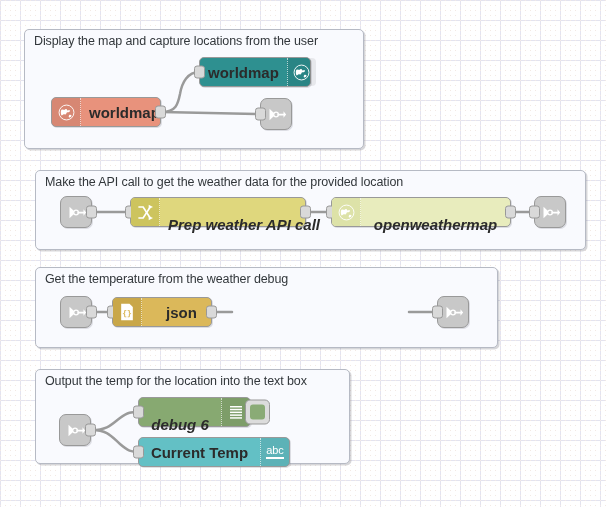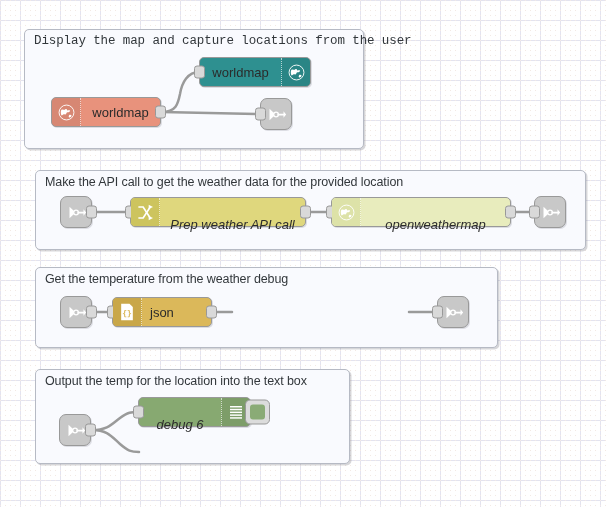--- a/index.html
+++ b/index.html
@@ -76,27 +76,28 @@
     display: flex;
     align-items: stretch;
     box-shadow: 1px 1px 0 rgba(120,120,130,0.22);
     overflow: visible;
   }
   .node-label {
     flex: 1 1 auto;
     display: flex;
     align-items: center;
     justify-content: center;
-    font-size: 13px;
+    font-size: 15px;
     color: #2b2b2b;
     white-space: nowrap;
     padding: 0 8px;
+    font-weight: bold;
   }
   .node-label.italic { font-style: italic; margin-top: 24px; }
-  .node-label.left   { justify-content: flex-start; }
+  .node-label.left   { justify-content: flex-start; margin-left: 16px; }
 
   
   .node-icon {
     flex: 0 0 auto;
     width: 28px;
     display: flex;
     align-items: center;
     justify-content: center;
     background: rgba(0,0,0,0.07);
     position: relative;
@@ -173,21 +174,21 @@
     padding-bottom: 1px;
     line-height: 11px;
     font-family: "Liberation Sans", sans-serif;
   }
 </style>
 </head>
 <body>
 
 <div id="canvas">
 
-  <div class="group" id="g0" style="left: 24px; top: 29px; width: 340px; height: 120px; font-family: Liberation Mono, monospace;">
+  <div class="group" id="g0" style="left: 24px; top: 29px; width: 340px; height: 120px;">
     <div class="group-title">Display the map and capture locations from the user</div>
   </div>
   <div class="group" id="g1" style="left: 35px; top: 170px; width: 551px; height: 80px;">
     <div class="group-title">Make the API call to get the weather data for the provided location</div>
   </div>
   <div class="group" id="g2" style="left: 35px; top: 267px; width: 463px; height: 81px;">
     <div class="group-title">Get the temperature from the weather debug</div>
   </div>
   <div class="group" id="g3" style="left: 35px; top: 369px; width: 315px; height: 95px;">
     <div class="group-title">Output the temp for the location into the text box</div>
@@ -357,14 +358,21 @@
         <rect x="3" y="11.4" width="18" height="2.2" fill="#ffffff"></rect>
         <rect x="3" y="15.6" width="18" height="2.2" fill="#ffffff"></rect>
         <rect x="3" y="19.8" width="18" height="2.2" fill="#ffffff"></rect>
       </svg>
     </div>
     <div class="dbg-btn">
       <div class="dbg-btn-inner" style="background: rgb(138, 171, 118);"></div>
     </div>
   </div>
 
+  <div class="node" id="n-curtemp" style="left: 138px; top: 437px; width: 152px; background: rgb(99, 192, 197);">
+    <div class="port in"></div>
+    <div class="node-label">Current Temp</div>
+    <div class="node-icon right">
+      <span class="abc-icon">abc</span>
+    </div>
+  </div>
 
 </div>
 
 </body></html>

